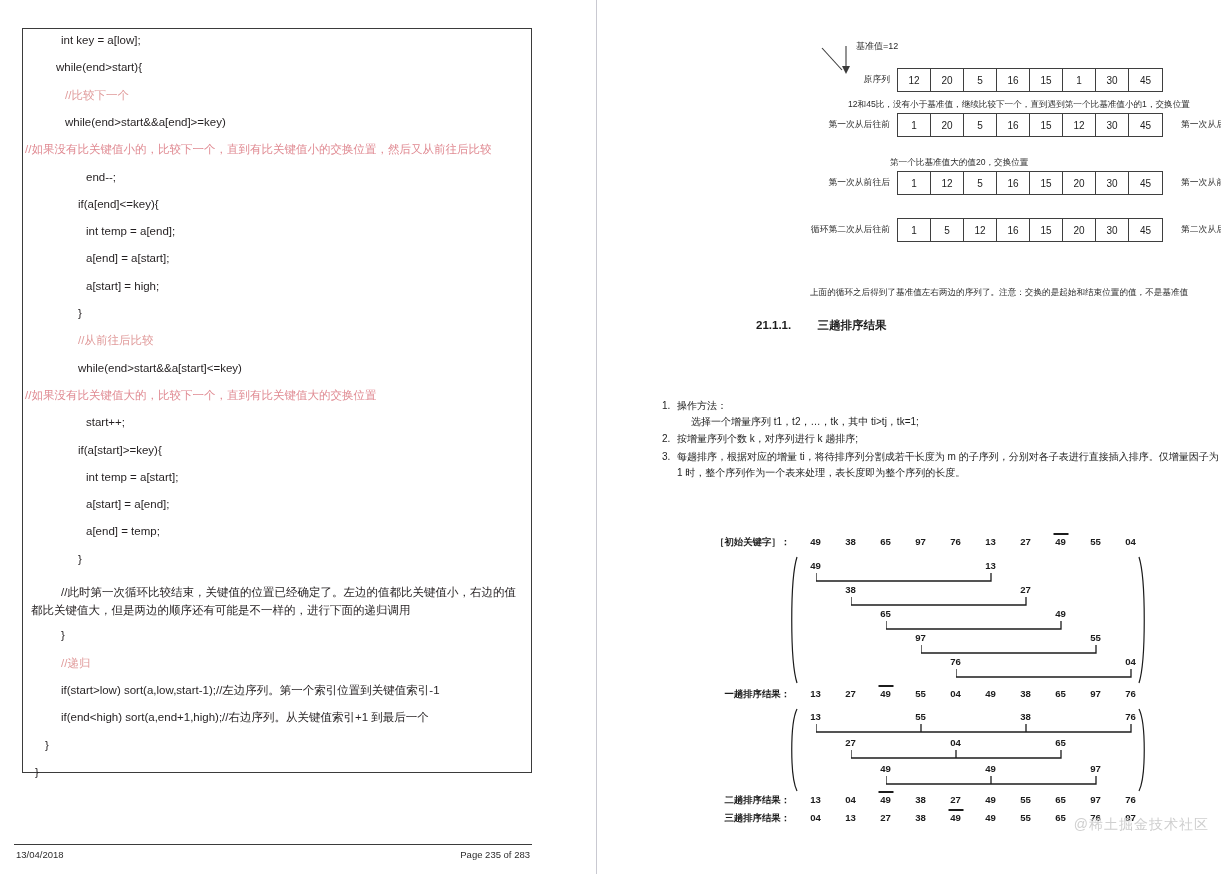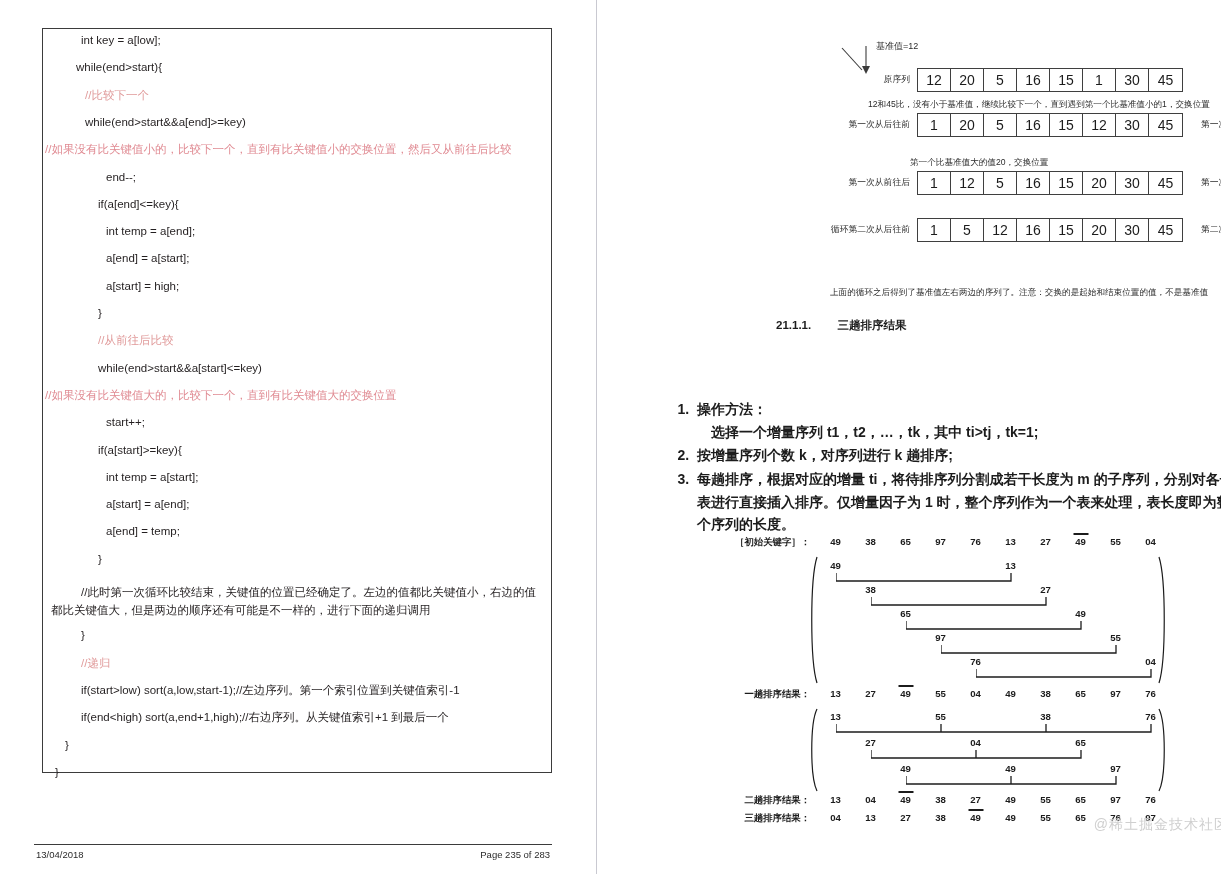--- a/index.html
+++ b/index.html
@@ -1,21 +1,21 @@
 <!DOCTYPE html>
 <html><head>
 <meta charset="utf-8">
 <style>
   html,body{margin:0;padding:0;background:#ffffff;}
   body{
     width:1221px;height:874px;overflow:hidden;
     font-family:"Liberation Sans","DejaVu Sans",sans-serif;
     color:#231f20;position:relative;
   }
-  .page{position:absolute;top:0;height:874px;background:#fff;margin-left:20px;}
+  .page{position:absolute;top:0;height:874px;background:#fff;}
   #left-page{left:0;width:597px;}
   #divider{position:absolute;left:596px;top:0;width:1px;height:874px;background:#c9c9d1;}
   #right-page{left:598px;width:623px;}
 
   
   .code-box{
     position:absolute;left:22px;top:28px;width:510px;height:745px;
     border:1px solid #3b3b3b;background:#fff;box-sizing:border-box;
   }
   .code-line{
@@ -37,35 +37,35 @@
   .foot .fr{position:absolute;right:2px;top:5px;}
   #left-foot{left:14px;width:518px;}
 
   
   .r-abs{position:absolute;}
   .seq-row{position:absolute;display:flex;align-items:center;}
   .seq-label{font-size:8.8px;color:#2b2b2b;white-space:nowrap;margin-right:7px;text-align:right;}
   .seq-cells{display:flex;border:1px solid #3f3f3f;height:24px;box-sizing:border-box;background:#fff;}
   .seq-cells .cell{
     width:33px;border-right:1px solid #3f3f3f;display:flex;
-    align-items:center;justify-content:center;font-size:14px;color:#1c1c1c;box-sizing:border-box;
+    align-items:center;justify-content:center;font-size:10px;color:#1c1c1c;box-sizing:border-box;
   }
   .seq-cells .cell:last-child{border-right:none;}
   .seq-note{font-size:8.8px;color:#2b2b2b;white-space:nowrap;margin-left:18px;}
   .seq-cap{position:absolute;font-size:8.6px;color:#2b2b2b;white-space:nowrap;}
 
   .pivot-label{position:absolute;font-size:9px;color:#2b2b2b;white-space:nowrap;}
 
   h3.sec-head{
     position:absolute;margin:0;font-size:11.5px;font-weight:bold;color:#1c1c1c;white-space:nowrap;
   }
   .body-p{position:absolute;font-size:10.2px;line-height:1.65;color:#1c1c1c;}
   .b-bold{font-weight:bold;}
   ol.steps{
-    position:absolute;margin:0;padding-left:17px;font-size:14px;line-height:1.62;color:#1c1c1c;font-weight:bold;
+    position:absolute;margin:0;padding-left:17px;font-size:10px;line-height:1.62;color:#1c1c1c;
   }
   ol.steps>li{margin-bottom:1px;padding-left:4px;}
   ol.steps>li>div{margin-left:0;}
 
   .shell-label{position:absolute;font-size:9.4px;font-weight:bold;color:#1c1c1c;white-space:nowrap;text-align:right;}
   .numrow{position:absolute;display:flex;}
   .numrow .n{
     width:35px;text-align:center;font-size:9.6px;font-weight:bold;color:#1c1c1c;position:relative;
   }
   .numrow .n.ovl::before{

